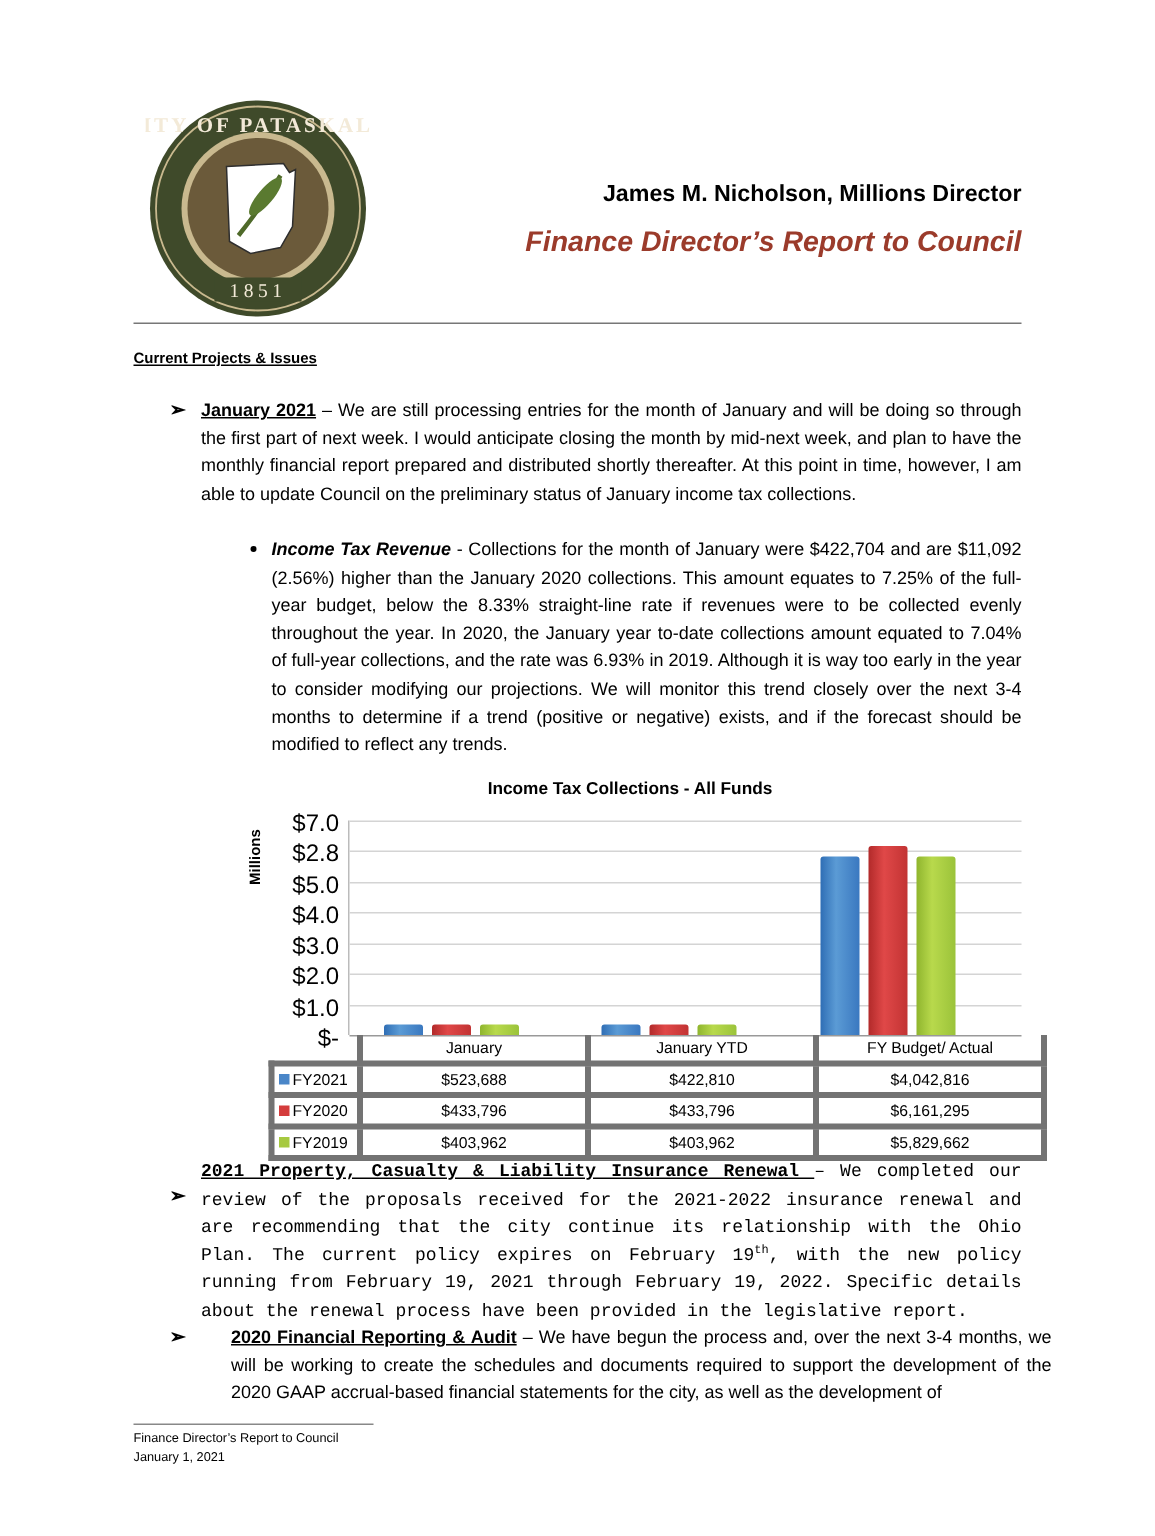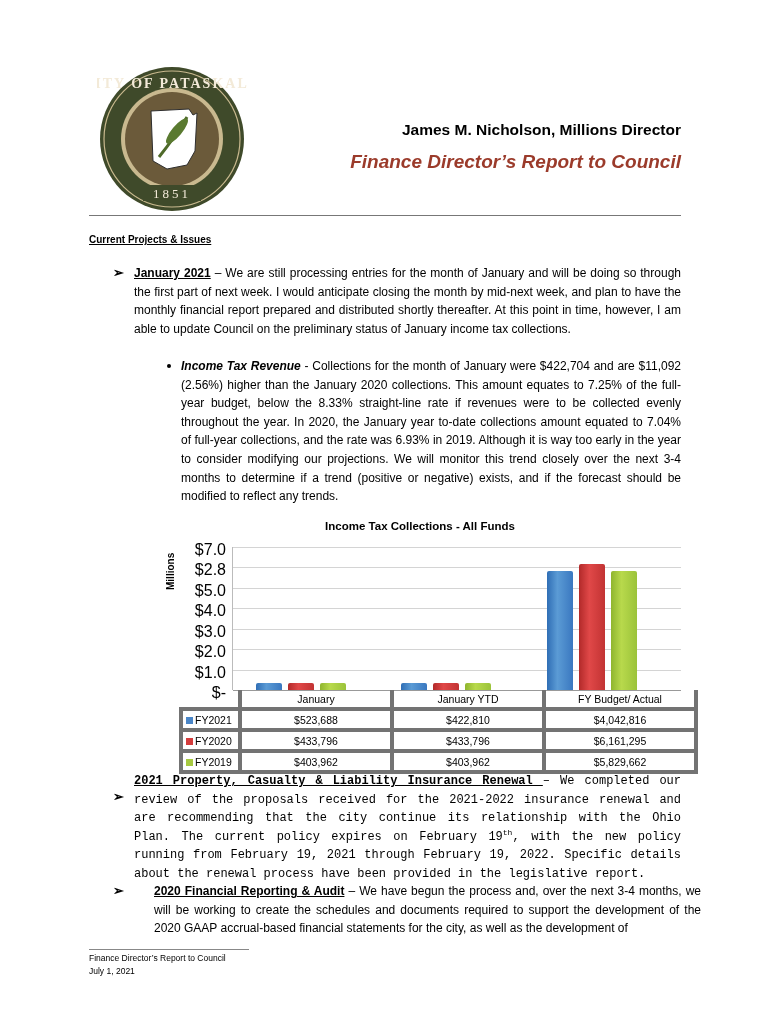--- a/index.html
+++ b/index.html
@@ -153,14 +153,14 @@
     <span class="lead">2021 Property, Casualty &amp; Liability Insurance Renewal </span><span> – We completed our review of the proposals received for the 2021-2022 insurance renewal and are recommending that the city continue its relationship with the Ohio Plan.  The current policy expires on February 19</span><sup>th</sup><span>, with the new policy running from February 19, 2021 through February 19, 2022.  Specific details about the renewal process have been provided in the legislative report.</span>
   </div>
 
   <div class="bullet-arrow" style="left:113px; top:883px;">➢</div>
   <div class="para p4">
     <span class="lead">2020 Financial Reporting &amp; Audit</span><span> – We have begun the process and, over the next 3-4 months, we will be working to create the schedules and documents required to support the development of the 2020 GAAP accrual-based financial statements for the city, as well as the development of</span>
   </div>
 
   <div class="foot-rule"></div>
   <div class="foot" style="top:953px;">Finance Director’s Report to Council</div>
-  <div class="foot" style="top:966px;">July 1, 2021</div>
+  <div class="foot" style="top:966px;">January 1, 2021</div>
 </div>
 
 </body></html>

